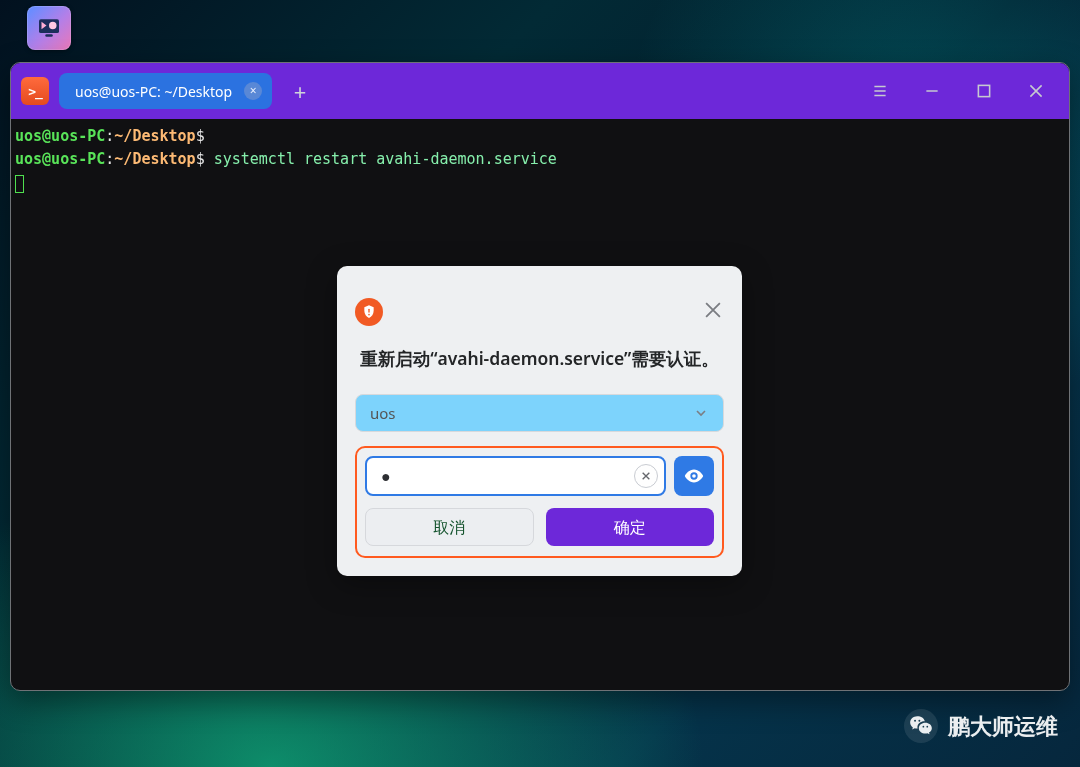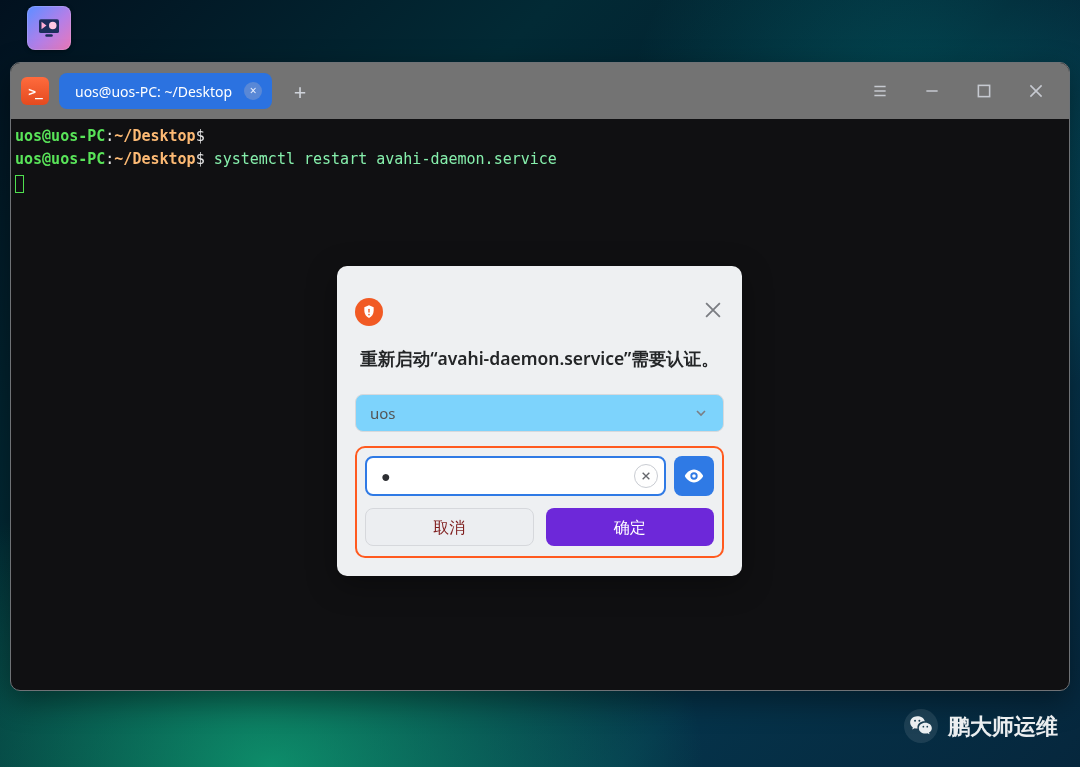--- a/index.html
+++ b/index.html
@@ -33,21 +33,21 @@
     top: 62px; left: 10px;
     width: 1060px; height: 629px;
     background: #101012;
     border: 1px solid #6f7276;
     border-radius: 10px;
     overflow: hidden;
     box-shadow: 0 10px 30px rgba(0,0,0,.4);
   }
   .titlebar {
     height: 56px;
-    background: #737373;
+    background: #6d28d9;
     display: flex; align-items: center;
     padding: 0 10px;
     gap: 10px;
   }
   .app-icon {
     width: 28px; height: 28px;
     border-radius: 6px;
     background: linear-gradient(#ff6b3d,#e44a1f);
     display:flex;align-items:center;justify-content:center;
     color:#fff; font-weight:bold;
@@ -173,21 +173,21 @@
     display:flex;align-items:center;justify-content:center;
   }
   .pw-eye svg{fill:#fff;}
   .btn-row{ display:flex; gap:12px; margin-top:12px; }
   .btn{
     flex:1; height:38px; border-radius:8px;
     display:flex;align-items:center;justify-content:center;
     font-size:16px;
     border:1px solid transparent;
   }
-  .btn-cancel{ background:#eceef1; color:#7f1d1d; border-color:#d6d8dc;}
+  .btn-cancel{ background:#eceef1; color:#14532d; border-color:#d6d8dc;}
   .btn-ok{ background:#6d28d9; color:#fff; }
 
   
   .watermark{
     position:absolute; right:22px; bottom:24px;
     display:flex; align-items:center; gap:10px;
     color:#fff; font-size:22px; font-weight:600;
     opacity:.92;
   }
   .wx-icon{

